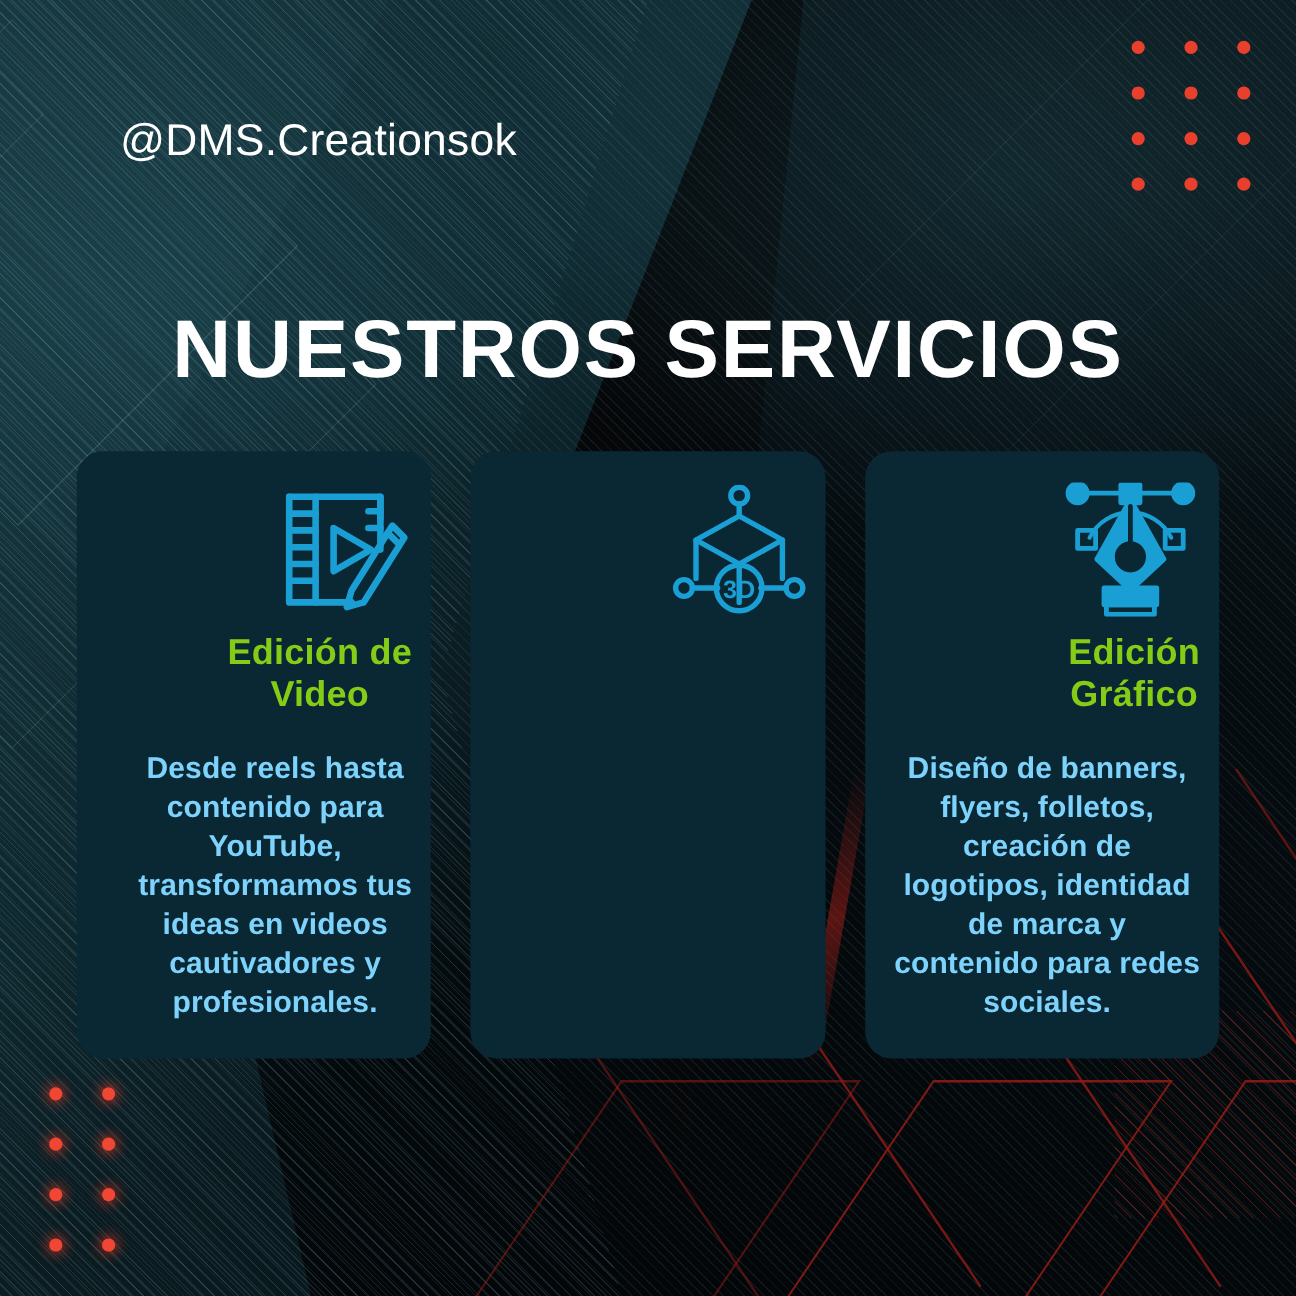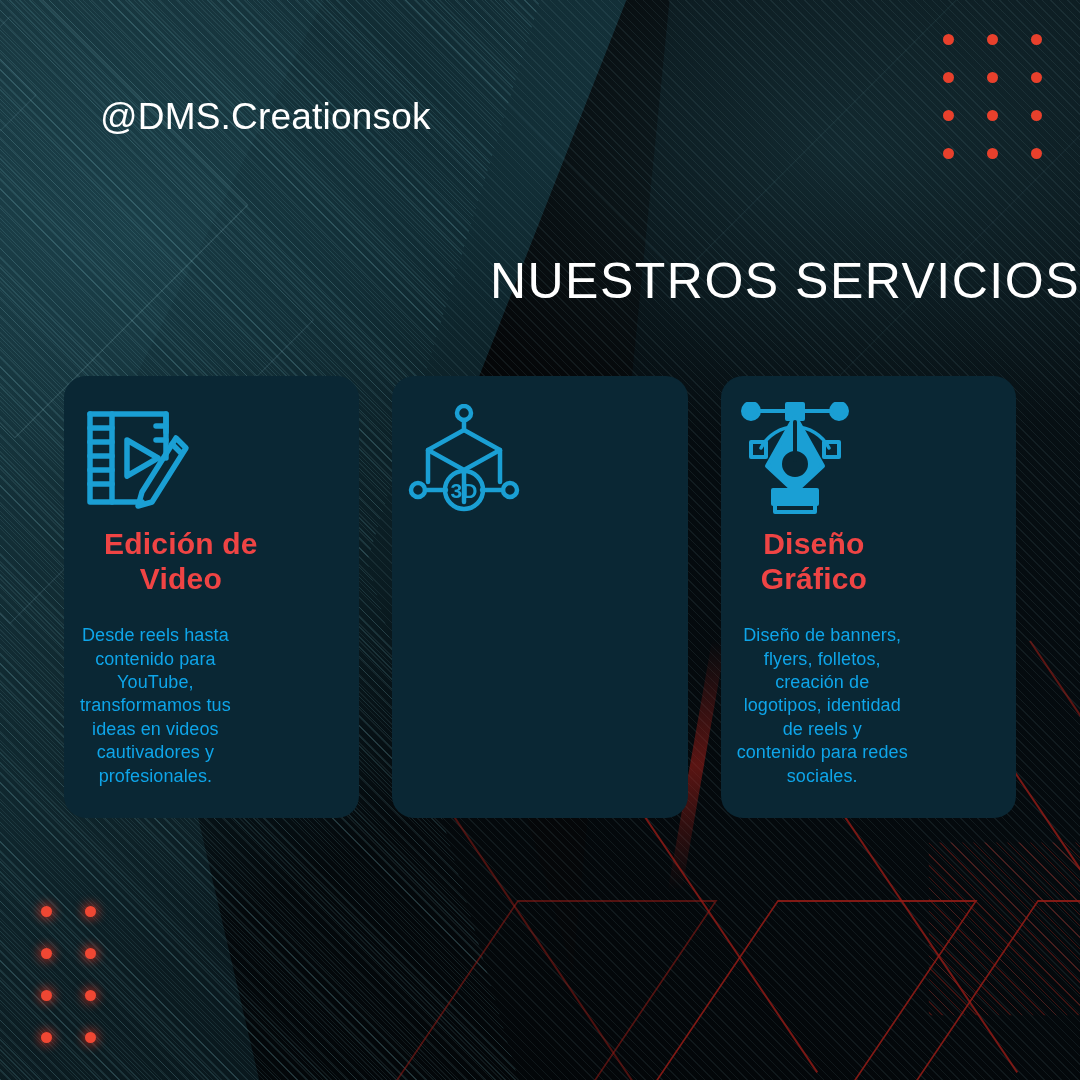--- a/index.html
+++ b/index.html
@@ -144,23 +144,23 @@
     letter-spacing:.2px;
     color:#ffffff;
     font-weight:400;
     white-space:nowrap;
     z-index:6;
   }
 
   #page-title {
     position:absolute;
     top:252px; left:0; right:0;
-    text-align:right;
-    font-size:50px;
-    font-weight:400;
+    text-align:center;
+    font-size:68px;
+    font-weight:700;
     letter-spacing:1.5px;
     color:#ffffff;
     z-index:6;
   }
 
   #cards {
     position:absolute;
     left:64px; top:376px;
     width:952px;
     display:flex;
@@ -168,46 +168,46 @@
     z-index:6;
   }
 
   .card {
     width:328px;
     background:#0a2734;
     border-radius:22px;
     padding:26px 16px 22px;
     display:flex;
     flex-direction:column;
-    align-items:flex-start;
+    align-items:flex-end;
   }
   .card.tall { padding-bottom:30px; }
 
   .card-icon {
     height:112px;
     display:flex; align-items:center; justify-content:center;
     margin-bottom:12px;
   }
 
   .card-title {
     font-size:30px;
     font-weight:700;
-    color:#ef4444;
+    color:#84cc16;
     text-align:center;
     line-height:1.17;
     letter-spacing:.2px;
     margin-bottom:28px;
     white-space:pre-line;
     margin-left:24px;
   }
 
   .card-desc {
-    font-size:18px;
-    font-weight:400;
-    color:#0ea5e9;
+    font-size:25px;
+    font-weight:700;
+    color:#7dd3fc;
     text-align:center;
     line-height:1.30;
     letter-spacing:.1px;
     white-space:pre-line;
   }
 </style>
 </head>
 <body>
 
 <div id="poster">
@@ -323,25 +323,25 @@
           <rect x="50" y="2" width="16" height="15" fill="#1a9fd4"></rect>
           <rect x="14" y="40" width="15" height="15"></rect>
           <rect x="87" y="40" width="15" height="15"></rect>
           <path d="M58 14 L86 64 L58 90 L30 64 Z" fill="#1a9fd4" stroke="#1a9fd4"></path>
           <circle cx="58" cy="62" r="11" fill="#0a2734" stroke="#0a2734"></circle>
           <path d="M58 20 V58" stroke="#0a2734" stroke-width="4"></path>
           <rect x="36" y="88" width="44" height="14" fill="#1a9fd4" stroke="#1a9fd4"></rect>
           <rect x="38" y="102" width="40" height="8"></rect>
         </svg>
       </div>
-      <div class="card-title">Diseño
+      <div class="card-title">Edición
 Gráfico</div>
       <div class="card-desc">Diseño de banners,
 flyers, folletos,
 creación de
 logotipos, identidad
-de reels y
+de marca y
 contenido para redes
 sociales.</div>
     </div>
 
   </div>
 </div>
 
 </body></html>

